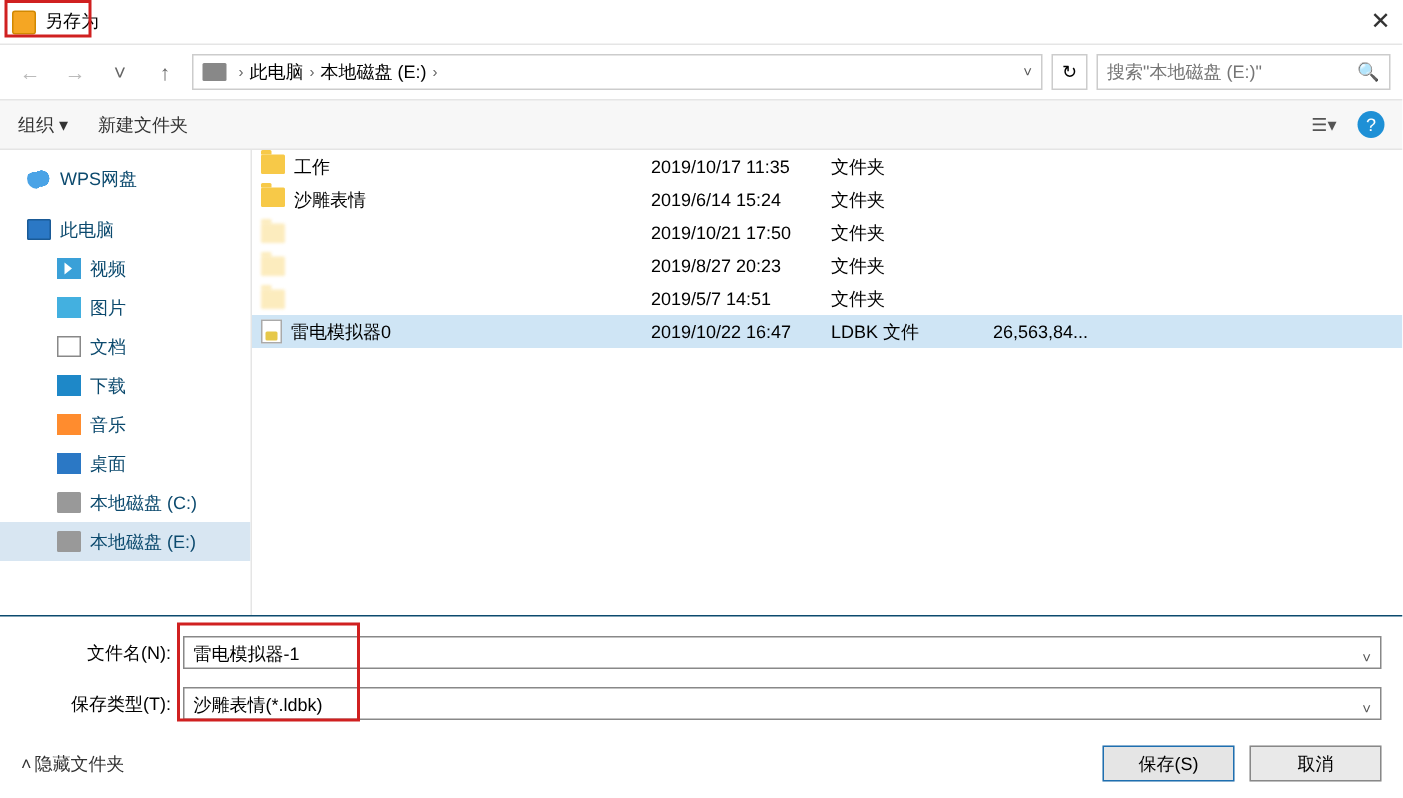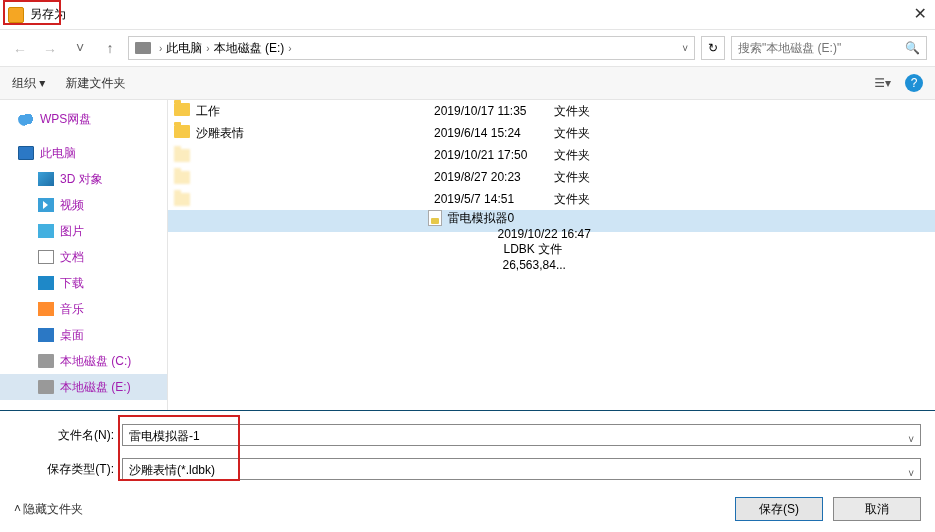--- a/index.html
+++ b/index.html
@@ -30,21 +30,21 @@
 .toolbar { height: 34px; display: flex; align-items: center; padding: 0 12px; gap: 20px; border-top: 1px solid #e5e5e5; border-bottom: 1px solid #e5e5e5; background: #f7f7f7; }
 .toolbar .item { color: #1a6fb8; cursor: pointer; }
 .toolbar .item.txt { color: #333; }
 .toolbar-right { margin-left: auto; display: flex; align-items: center; gap: 14px; }
 .view-btn { display: flex; align-items: center; gap: 2px; cursor: pointer; color: #555; }
 .help-btn { width: 18px; height: 18px; border-radius: 50%; background: #1e90d6; color: #fff; display: flex; align-items: center; justify-content: center; font-size: 12px; cursor: pointer; }
 
 
 .main { display: flex; height: 310px; }
 .sidebar { width: 168px; border-right: 1px solid #e5e5e5; padding: 6px 0; overflow: hidden; }
-.sidebar .node { display: flex; align-items: center; height: 26px; padding-left: 18px; gap: 6px; cursor: pointer; color: #a21caf; }
+.sidebar .node { display: flex; align-items: center; height: 26px; padding-left: 18px; gap: 6px; cursor: pointer; color: #0c4a6e; }
 .sidebar .node.child { padding-left: 38px; }
 .sidebar .node.selected { background: #d8e6f2; }
 .sidebar .icon { width: 16px; height: 14px; flex-shrink: 0; }
 .ic-cloud { background: radial-gradient(circle at 30% 60%, #4aa3e6 40%, transparent 41%), radial-gradient(circle at 60% 50%, #4aa3e6 45%, transparent 46%); border-radius: 8px; }
 .ic-pc { background: #2b78c5; border: 1px solid #1a5a96; border-radius: 1px; }
 .ic-3d { background: linear-gradient(135deg, #3aa0d8, #1e6fa8); }
 .ic-vid { background: #3aa0d8; position: relative; }
 .ic-vid::after { content: ''; position: absolute; left: 5px; top: 3px; border-left: 5px solid #fff; border-top: 4px solid transparent; border-bottom: 4px solid transparent; }
 .ic-img { background: #43b0e0; }
 .ic-doc { background: #fff; border: 1px solid #888; }
@@ -55,21 +55,21 @@
 
 .listview { flex: 1; display: flex; flex-direction: column; }
 .list-header { display: flex; height: 28px; align-items: center; border-bottom: 1px solid #e5e5e5; color: #444; }
 .list-header > div, .list-row > div { padding: 0 6px; }
 .col-name { width: 260px; }
 .col-date { width: 120px; }
 .col-type { width: 108px; }
 .col-size { width: 110px; text-align: left; }
 .list-body { flex: 1; overflow: auto; }
 .list-row { display: flex; height: 22px; align-items: center; cursor: pointer; }
-.list-row.selected { background: #cfe5f5; flex-direction: column; }
+.list-row.selected { background: #cfe5f5; }
 .list-row .fname { display: flex; align-items: flex-start; gap: 6px; }
 .folder-icon { width: 16px; height: 13px; background: #f7c948; border-radius: 1px; position: relative; }
 .folder-icon::before { content: ''; position: absolute; top: -3px; left: 0; width: 7px; height: 3px; background: #f7c948; border-radius: 1px 1px 0 0; }
 .folder-icon.faded { opacity: 0.35; filter: blur(1px); }
 .file-icon { width: 14px; height: 16px; background: #fff; border: 1px solid #aaa; position: relative; }
 .file-icon::after { content: ''; position: absolute; left: 2px; bottom: 1px; width: 8px; height: 6px; background: #e6c84a; border-radius: 1px; }
 .blurred { filter: blur(3px); color: #aaa; }
 
 
 .bottom { border-top: 1px solid #0c4a6e; padding: 10px 14px 0 14px; position: relative; }
@@ -134,24 +134,20 @@
       <div class="node">
         <div class="icon ic-cloud"></div>
         <span>WPS网盘</span>
       </div>
       <div style="height: 8px;"></div>
       <div class="node">
         <div class="icon ic-pc"></div>
         <span>此电脑</span>
       </div>
       <div class="node child">
-        <div class="icon ic-3d"></div>
-        <span>3D 对象</span>
-      </div>
-      <div class="node child">
         <div class="icon ic-vid"></div>
         <span>视频</span>
       </div>
       <div class="node child">
         <div class="icon ic-img"></div>
         <span>图片</span>
       </div>
       <div class="node child">
         <div class="icon ic-doc"></div>
         <span>文档</span>

